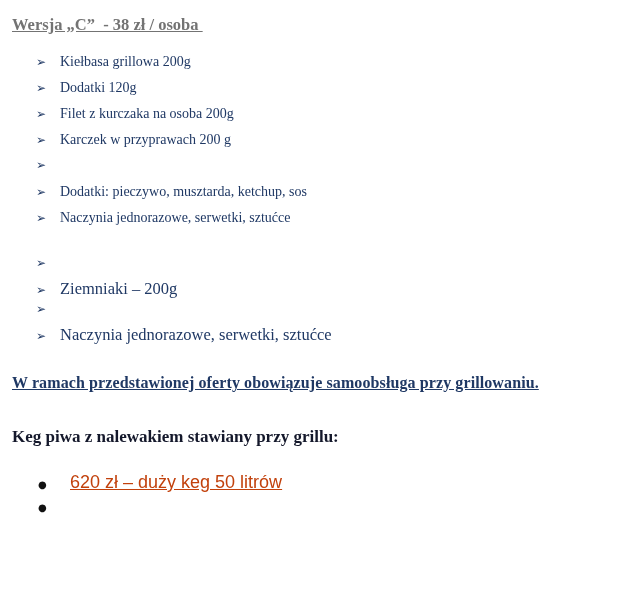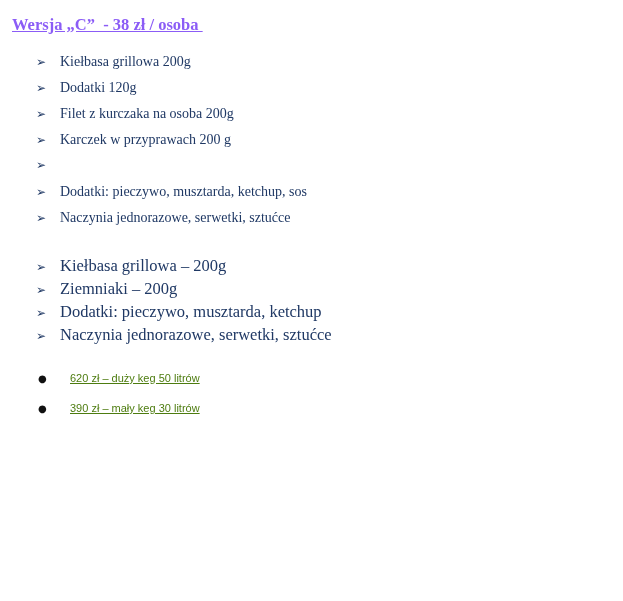--- a/index.html
+++ b/index.html
@@ -16,21 +16,21 @@
   .page {
     padding: 10px 12px 0 12px;
   }
   .page * { margin: 0; padding: 0; }
 
   .section-heading {
     margin-top: 4px;
     font-size: 16.5px;
     line-height: 22px;
     font-weight: bold;
-    color: #8b5cf6;
+    color: #737373;
     text-decoration: underline;
     white-space: pre-wrap;
   }
   .section-heading.second {
     margin-top: 12px;
   }
 
   ul { list-style: none; }
 
   .arrow-list {
@@ -99,22 +99,22 @@
     height: 30px;
   }
   .dot-bullet {
     flex: 0 0 32px;
     font-family: "DejaVu Sans", sans-serif;
     font-size: 10px;
     color: #111111;
   }
   .dot-list .item-text {
     font-family: "Liberation Sans", sans-serif;
-    font-size: 11px;
-    color: #4d7c0f;
+    font-size: 18px;
+    color: #c2410c;
     text-decoration: underline;
     white-space: pre;
   }
 </style>
 </head>
 <body>
 
 <div class="page">
 
   <h1 class="section-heading">Wersja „C”  - 38 zł / osoba </h1>
@@ -146,43 +146,42 @@
       <li>
       <span class="arrow-bullet">➢</span>
       <span class="item-text">Naczynia jednorazowe, serwetki, sztućce</span>
     </li>
     </ul>
 
 
   <ul class="arrow-list tight">
       <li>
       <span class="arrow-bullet">➢</span>
-      <span class="item-text">Kiełbasa grillowa – 200g</span>
     </li>
       <li>
       <span class="arrow-bullet">➢</span>
       <span class="item-text">Ziemniaki – 200g</span>
     </li>
       <li>
       <span class="arrow-bullet">➢</span>
-      <span class="item-text">Dodatki: pieczywo, musztarda, ketchup</span>
     </li>
       <li>
       <span class="arrow-bullet">➢</span>
       <span class="item-text">Naczynia jednorazowe, serwetki, sztućce</span>
     </li>
     </ul>
 
 
+  <h2 class="notice-heading">W ramach przedstawionej oferty obowiązuje samoobsługa przy grillowaniu.</h2>
 
+  <h2 class="keg-heading">Keg piwa z nalewakiem stawiany przy grillu:</h2>
 
   <ul class="dot-list">
       <li>
       <span class="dot-bullet">●</span>
       <span class="item-text">620 zł – duży keg 50 litrów</span>
     </li>
       <li>
       <span class="dot-bullet">●</span>
-      <span class="item-text">390 zł – mały keg 30 litrów</span>
     </li>
     </ul>
 
 </div>
 
 </body></html>

